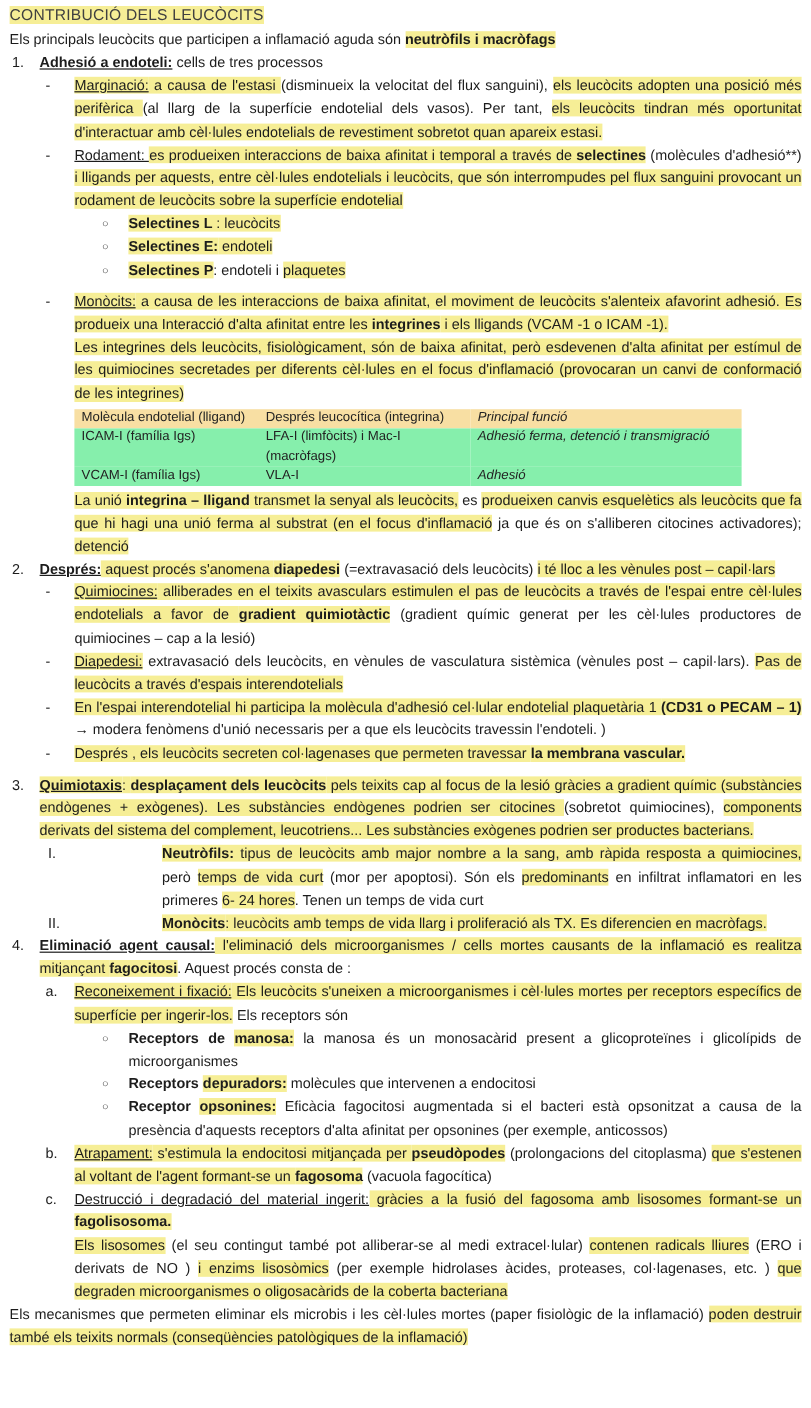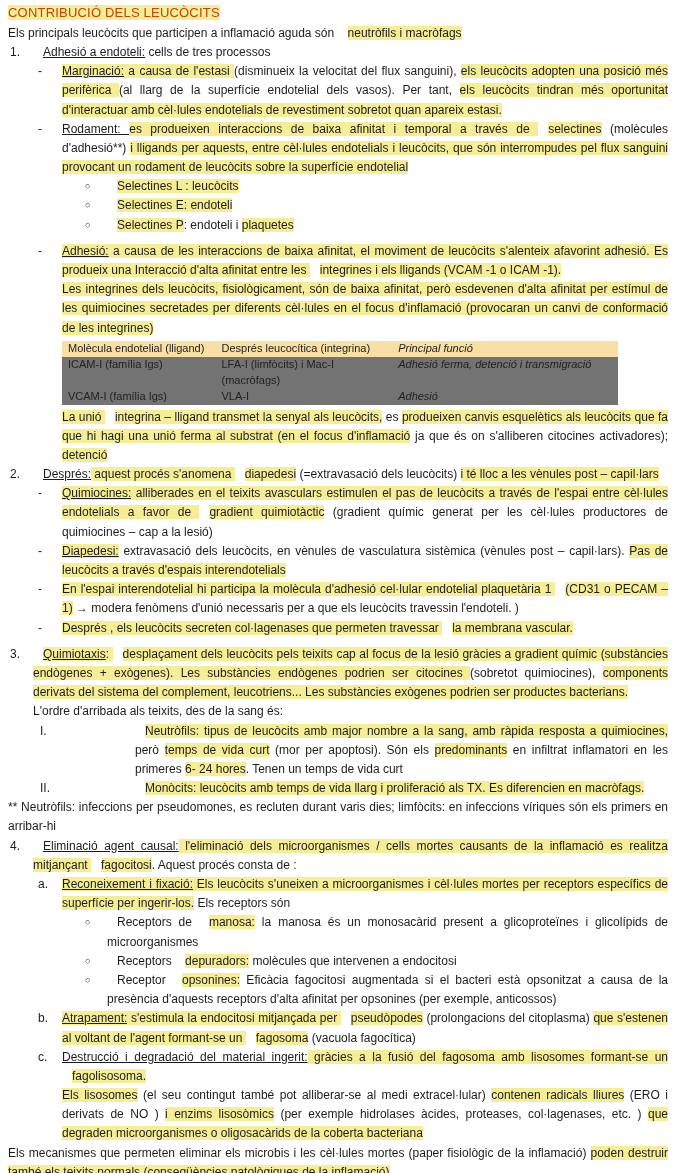--- a/index.html
+++ b/index.html
@@ -1,58 +1,58 @@
 <!DOCTYPE html>
 <html><head>
 <meta charset="utf-8">
 <style>
   html,body{margin:0;padding:0;background:#ffffff;}
   body{width:676px;min-height:1173px;font-family:"Liberation Sans",sans-serif;color:#1c1c1c;}
   .doc{padding:3px 8px 14px 8px;font-size:12px;line-height:1.6;text-align:justify;}
   .block{position:relative;}
   .gap{margin-top:7px;}
-  .doc-title{color:#c2410c;font-size:13px;text-align:left;letter-spacing:.2px;}
+  .doc-title{color:#404040;font-size:13px;text-align:left;letter-spacing:.2px;}
   .ind-none{padding-left:0;}
   .ind-cont1{padding-left:25px;}
   .ind-num{padding-left:25px;}
   .ind-dash{padding-left:54px;}
   .ind-letter{padding-left:54px;}
   .ind-cont2{padding-left:54px;}
   .ind-circle{padding-left:99px;}
   .ind-roman{padding-left:127px;}
   .marker{position:absolute;top:0;}
   .ind-num>.marker{left:2px;}
   .ind-dash>.marker{left:30px;}
   .ind-letter>.marker{left:30px;}
   .ind-circle>.marker{left:77px;font-size:9px;top:2px;}
   .ind-roman>.marker{left:32px;}
-  .b{font-weight:normal;margin-left:10px;}
+  .b{font-weight:bold;}
   .u{text-decoration:underline;}
   .hl{background:#f6ee96;}
   .tbl-wrap{margin:3px 0 3px 54px;text-align:left;}
   table.molecules{border-collapse:collapse;width:556px;font-size:11px;line-height:1.45;color:#222;}
   table.molecules td{padding:0 6px;vertical-align:top;}
   table.molecules thead td{background:#f8dfa3;margin-left:12px;}
-  table.molecules tbody td{background:#737373;}
+  table.molecules tbody td{background:#86efac;}
   td.c0{width:148px;} td.c1{width:172px;} td.c2{width:224px;font-style:italic;}
 </style>
 </head>
 <body>
 
 <div class="doc">
   <div>
       <div class="block ind-none doc-title"><span class="hl">CONTRIBUCIÓ DELS LEUCÒCITS</span></div>
       <div class="block ind-none"><span>Els principals leucòcits que participen a inflamació aguda són </span><span class="b hl">neutròfils i macròfags</span></div>
       <div class="block ind-num"><span class="marker">1.</span><span class="b u">Adhesió a endoteli:</span><span> cells de tres processos</span></div>
       <div class="block ind-dash"><span class="marker">-</span><span class="u hl">Marginació:</span><span class="hl"> a causa de l'estasi </span><span>(disminueix la velocitat del flux sanguini), </span><span class="hl">els leucòcits adopten una posició més perifèrica </span><span>(al llarg de la superfície endotelial dels vasos). Per tant, </span><span class="hl">els leucòcits tindran més oportunitat d'interactuar amb cèl·lules endotelials de revestiment sobretot quan apareix estasi.</span></div>
       <div class="block ind-dash"><span class="marker">-</span><span class="u">Rodament: </span><span class="hl">es produeixen interaccions de baixa afinitat i temporal a través de </span><span class="b hl">selectines</span><span> (molècules d'adhesió**) </span><span class="hl">i lligands per aquests, entre cèl·lules endotelials i leucòcits, que són interrompudes pel flux sanguini provocant un rodament de leucòcits sobre la superfície endotelial</span></div>
       <div class="block ind-circle"><span class="marker">○</span><span class="b hl">Selectines L </span><span class="hl">: leucòcits</span></div>
       <div class="block ind-circle"><span class="marker">○</span><span class="b hl">Selectines E:</span><span class="hl"> endoteli</span></div>
       <div class="block ind-circle"><span class="marker">○</span><span class="b hl">Selectines P</span><span>: endoteli i </span><span class="hl">plaquetes</span></div>
-      <div class="block ind-dash gap"><span class="marker">-</span><span class="u hl">Adhesió:</span><span class="hl"> a causa de les interaccions de baixa afinitat, el moviment de leucòcits s'alenteix afavorint adhesió. Es produeix una Interacció d'alta afinitat entre les </span><span class="b hl">integrines</span><span class="hl"> i els lligands (VCAM -1 o ICAM -1).</span></div>
+      <div class="block ind-dash gap"><span class="marker">-</span><span class="u hl">Monòcits:</span><span class="hl"> a causa de les interaccions de baixa afinitat, el moviment de leucòcits s'alenteix afavorint adhesió. Es produeix una Interacció d'alta afinitat entre les </span><span class="b hl">integrines</span><span class="hl"> i els lligands (VCAM -1 o ICAM -1).</span></div>
       <div class="block ind-cont2"><span class="hl">Les integrines dels leucòcits, fisiològicament, són de baixa afinitat, però esdevenen d'alta afinitat per estímul de les quimiocines secretades per diferents cèl·lules en el focus d'inflamació (provocaran un canvi de conformació de les integrines)</span></div>
       <div class="tbl-wrap">
         <table class="molecules">
           <thead>
             <tr>
               <td class="c0">Molècula endotelial (lligand)</td>
               <td class="c1">Després leucocítica (integrina)</td>
               <td class="c2">Principal funció</td>
             </tr>
           </thead>
@@ -70,24 +70,22 @@
           </tbody>
         </table>
       </div>
       <div class="block ind-cont2"><span class="hl">La unió </span><span class="b hl">integrina – lligand</span><span class="hl"> transmet la senyal als leucòcits,</span><span> es </span><span class="hl">produeixen canvis esquelètics als leucòcits que fa que hi hagi una unió ferma al substrat (en el focus d'inflamació</span><span> ja que és on s'alliberen citocines activadores); </span><span class="hl">detenció</span></div>
       <div class="block ind-num"><span class="marker">2.</span><span class="b u">Després:</span><span class="hl"> aquest procés s'anomena </span><span class="b hl">diapedesi</span><span> (=extravasació dels leucòcits) </span><span class="hl">i té lloc a les vènules post – capil·lars</span></div>
       <div class="block ind-dash"><span class="marker">-</span><span class="u hl">Quimiocines:</span><span class="hl"> alliberades en el teixits avasculars estimulen el pas de leucòcits a través de l'espai entre cèl·lules endotelials a favor de </span><span class="b hl">gradient quimiotàctic</span><span> (gradient químic generat per les cèl·lules productores de quimiocines – cap a la lesió)</span></div>
       <div class="block ind-dash"><span class="marker">-</span><span class="u hl">Diapedesi:</span><span> extravasació dels leucòcits, en vènules de vasculatura sistèmica (vènules post – capil·lars). </span><span class="hl">Pas de leucòcits a través d'espais interendotelials</span></div>
       <div class="block ind-dash"><span class="marker">-</span><span class="hl">En l'espai interendotelial hi participa la molècula d'adhesió cel·lular endotelial plaquetària 1 </span><span class="b hl">(CD31 o PECAM – 1)</span><span> → modera fenòmens d'unió necessaris per a que els leucòcits travessin l'endoteli. )</span></div>
       <div class="block ind-dash"><span class="marker">-</span><span class="hl">Després , els leucòcits secreten col·lagenases que permeten travessar </span><span class="b hl">la membrana vascular.</span></div>
       <div class="block ind-num gap"><span class="marker">3.</span><span class="b u hl">Quimiotaxis</span><span class="hl">: </span><span class="b hl">desplaçament dels leucòcits</span><span class="hl"> pels teixits cap al focus de la lesió gràcies a gradient químic (substàncies endògenes + exògenes). Les substàncies endògenes podrien ser citocines </span><span>(sobretot quimiocines), </span><span class="hl">components derivats del sistema del complement, leucotriens... Les substàncies exògenes podrien ser productes bacterians.</span></div>
-      <div class="block ind-cont1"><span>L'ordre d'arribada als teixits, des de la sang és:</span></div>
       <div class="block ind-roman"><span class="marker">I.</span><span class="b hl">Neutròfils:</span><span class="hl"> tipus de leucòcits amb major nombre a la sang, amb ràpida resposta a quimiocines,</span><span> però </span><span class="hl">temps de vida curt</span><span> (mor per apoptosi). Són els </span><span class="hl">predominants</span><span> en infiltrat inflamatori en les primeres </span><span class="hl">6- 24 hores</span><span>. Tenen un temps de vida curt</span></div>
       <div class="block ind-roman"><span class="marker">II.</span><span class="b hl">Monòcits</span><span class="hl">: leucòcits amb temps de vida llarg i proliferació als TX. Es diferencien en macròfags.</span></div>
-      <div class="block ind-none"><span>** Neutròfils: infeccions per pseudomones, es recluten durant varis dies; limfòcits: en infeccions víriques són els primers en arribar-hi</span></div>
       <div class="block ind-num"><span class="marker">4.</span><span class="b u">Eliminació agent causal:</span><span class="hl"> l'eliminació dels microorganismes / cells mortes causants de la inflamació es realitza mitjançant </span><span class="b hl">fagocitosi</span><span>. Aquest procés consta de :</span></div>
       <div class="block ind-letter"><span class="marker">a.</span><span class="u hl">Reconeixement i fixació:</span><span class="hl"> Els leucòcits s'uneixen a microorganismes i cèl·lules mortes per receptors específics de superfície per ingerir-los.</span><span> Els receptors són</span></div>
       <div class="block ind-circle"><span class="marker">○</span><span class="b">Receptors de </span><span class="b hl">manosa:</span><span> la manosa és un monosacàrid present a glicoproteïnes i glicolípids de microorganismes</span></div>
       <div class="block ind-circle"><span class="marker">○</span><span class="b">Receptors </span><span class="b hl">depuradors:</span><span> molècules que intervenen a endocitosi</span></div>
       <div class="block ind-circle"><span class="marker">○</span><span class="b">Receptor </span><span class="b hl">opsonines:</span><span> Eficàcia fagocitosi augmentada si el bacteri està opsonitzat a causa de la presència d'aquests receptors d'alta afinitat per opsonines (per exemple, anticossos)</span></div>
       <div class="block ind-letter"><span class="marker">b.</span><span class="u hl">Atrapament:</span><span class="hl"> s'estimula la endocitosi mitjançada per </span><span class="b hl">pseudòpodes</span><span> (prolongacions del citoplasma) </span><span class="hl">que s'estenen al voltant de l'agent formant-se un </span><span class="b hl">fagosoma</span><span> (vacuola fagocítica)</span></div>
       <div class="block ind-letter"><span class="marker">c.</span><span class="u">Destrucció  i degradació del material ingerit:</span><span class="hl"> gràcies a la fusió del fagosoma amb lisosomes formant-se un </span><span class="b hl">fagolisosoma.</span></div>
       <div class="block ind-cont2"><span class="hl">Els lisosomes</span><span> (el seu contingut també pot alliberar-se al medi extracel·lular) </span><span class="hl">contenen radicals lliures</span><span> (ERO i derivats de NO ) </span><span class="hl">i enzims lisosòmics</span><span> (per exemple hidrolases àcides, proteases, col·lagenases, etc. ) </span><span class="hl">que degraden microorganismes o oligosacàrids de la coberta bacteriana</span></div>
       <div class="block ind-none"><span>Els mecanismes que permeten eliminar els microbis i les cèl·lules mortes (paper fisiològic de la inflamació) </span><span class="hl">poden destruir també els teixits normals (conseqüències patològiques de la inflamació)</span></div>
     </div>

